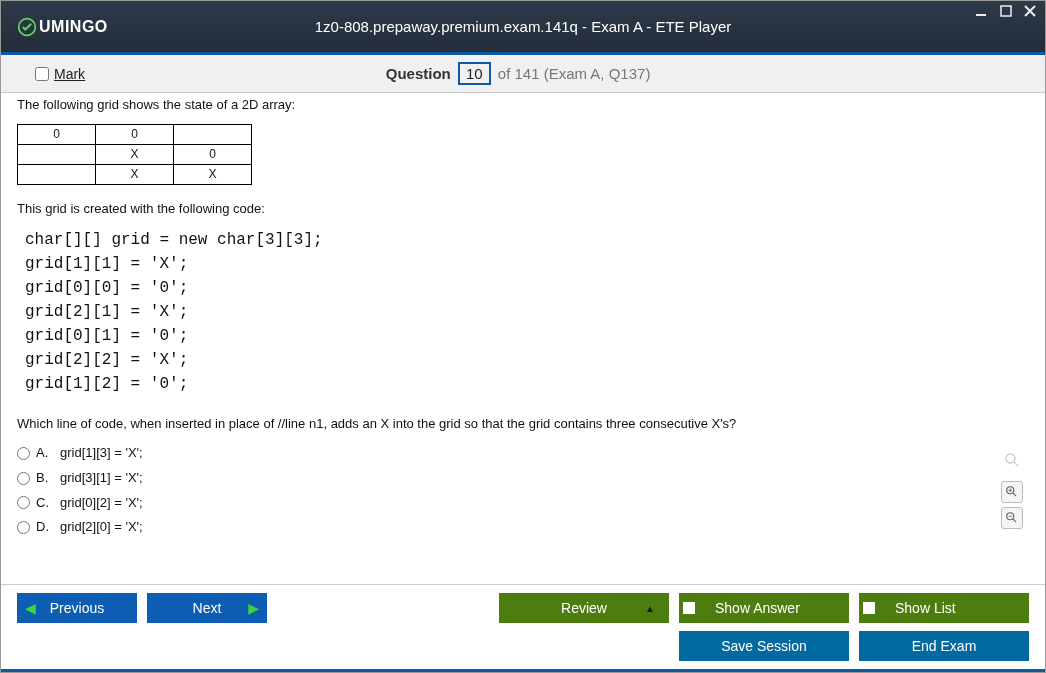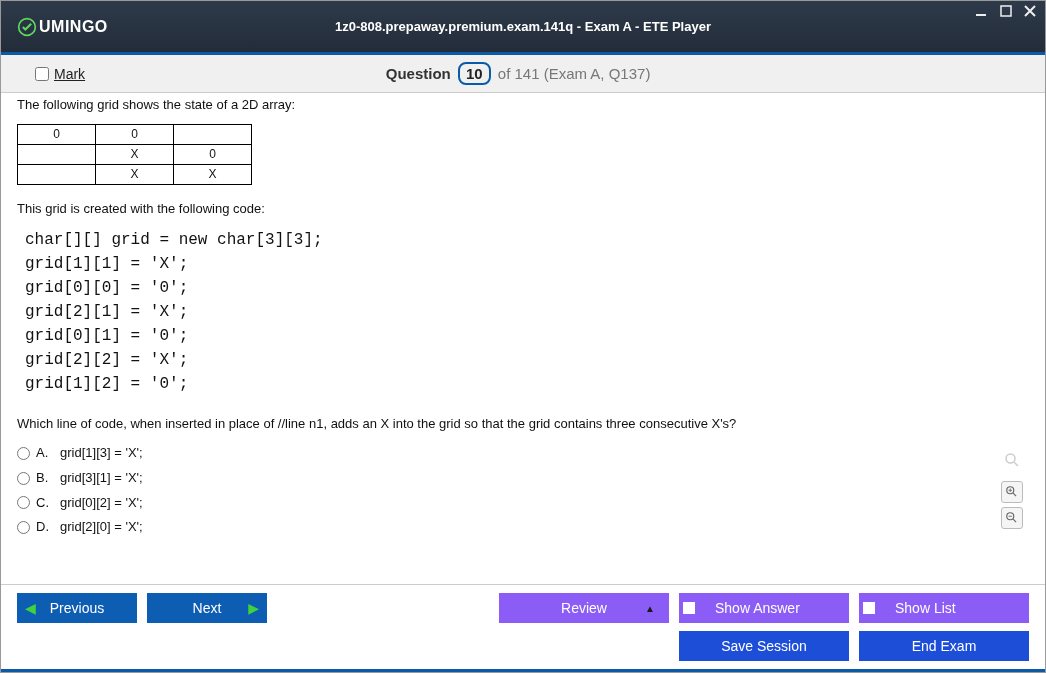--- a/index.html
+++ b/index.html
@@ -1,56 +1,56 @@
 <!DOCTYPE html>
 <html><head>
 <meta charset="utf-8">
 <style>
 * { box-sizing: border-box; margin: 0; padding: 0; }
 body { font-family: Arial, sans-serif; font-size: 13px; background: #fff; width: 1046px; height: 673px; overflow: hidden; position: relative; }
 .window { width: 1046px; height: 673px; border: 1px solid #999; background: #fff; display: flex; flex-direction: column; }
 .titlebar { background: linear-gradient(to bottom, #2e3a4a 0%, #232c3a 100%); color: #fff; height: 54px; position: relative; display: flex; align-items: center; padding: 0 16px; border-bottom: 3px solid #0a5aa8; }
 .logo { display: flex; align-items: center; font-weight: bold; font-size: 16px; letter-spacing: 0.5px; }
 .logo-check { width: 20px; height: 20px; margin-right: 2px; }
-.title-text { position: absolute; left: 50%; transform: translateX(-50%); font-size: 13px; font-weight: 700; }
+.title-text { position: absolute; left: 50%; transform: translateX(-50%); font-size: 15px; font-weight: 400; }
 .win-controls { position: absolute; right: 6px; top: 2px; display: flex; gap: 6px; }
 .win-btn { width: 18px; height: 16px; color: #eee; cursor: pointer; display: flex; align-items: center; justify-content: center; font-size: 15px; line-height: 1; }
 .question-hdr { background: #f0f0f0; border-bottom: 1px solid #ccc; padding: 7px 34px; display: flex; align-items: center; font-size: 15px; color: #333; }
 .mark-box { display: flex; align-items: center; gap: 5px; cursor: pointer; }
 .mark-box input { width: 14px; height: 14px; }
 .mark-box span { text-decoration: underline; font-size: 14px; color: #222; }
 .q-center { flex: 1; text-align: center; }
 .q-label { font-weight: bold; }
-.q-num-box { display: inline-block; border: 2px solid #0a5aa8; border-radius: 8px; padding: 1px 6px; font-weight: bold; color: #222; margin: 0 3px; }
+.q-num-box { display: inline-block; border: 2px solid #0a5aa8; border-radius: 0; padding: 1px 6px; font-weight: normal; color: #222; margin: 0 3px; }
 .q-rest { color: #777; }
 .content { flex: 1; overflow-y: auto; padding: 2px 16px; font-size: 13px; color: #111; line-height: 1.6; position: relative; }
 .content p { margin-bottom: 8px; }
 .grid-tbl { border-collapse: collapse; margin: 4px 0 14px 0; }
 .grid-tbl td { border: 1px solid #000; width: 78px; height: 20px; text-align: center; font-size: 12px; }
 .code-blk { font-family: 'Courier New', monospace; font-size: 16px; margin: 8px 0 18px 8px; line-height: 1.5; white-space: pre; }
 .opts { margin-top: 6px; }
 .opt-row { display: flex; align-items: center; gap: 6px; margin: 4px 0; }
 .opt-row input { width: 13px; height: 13px; }
 .opt-letter { width: 18px; }
 .zoom-ctrls { position: absolute; right: 22px; top: 356px; display: flex; flex-direction: column; gap: 4px; }
 .zoom-btn { width: 22px; height: 22px; border: 1px solid #bbb; border-radius: 3px; background: #f5f5f5; display: flex; align-items: center; justify-content: center; cursor: pointer; font-size: 13px; color: #555; }
 .zoom-search { width: 22px; height: 22px; display:flex; align-items:center; justify-content:center; color:#bbb; margin-bottom: 6px; }
 .footer { border-top: 1px solid #ccc; }
 .footer-row { display: flex; align-items: center; padding: 8px 16px; gap: 10px; }
 .btn { height: 30px; display: inline-flex; align-items: center; justify-content: center; font-size: 14px; cursor: pointer; color: #fff; border: none; position: relative; }
 .btn-blue { background: #0d5db3; width: 120px; }
 .btn-blue .arr { position: absolute; color: #3fd23f; font-size: 14px; }
 .btn-prev .arr { left: 8px; }
 .btn-next .arr { right: 8px; }
-.btn-orange { background: #8b5cf6; }
+.btn-orange { background: #4d7c0f; }
 .btn-review { width: 170px; justify-content: center; position: relative; }
 .btn-review .caret { position: absolute; right: 14px; font-size: 10px; color: #1a1a1a; }
 .btn-showans, .btn-showlist { width: 170px; justify-content: flex-start; padding-left: 4px; gap: 20px; }
 .btn-showans .sq, .btn-showlist .sq { width: 12px; height: 12px; background: #fff; display: inline-block; }
-.btn-dark { background: #1d4ed8; width: 170px; text-align: right; }
+.btn-dark { background: #0369a1; width: 170px; text-align: right; }
 .spacer { flex: 1; }
 .bottom-border { height: 3px; background: #0a5aa8; }
 </style>
 </head>
 <body>
 
 <div class="window">
 
   <div class="titlebar">
     <div class="logo">

